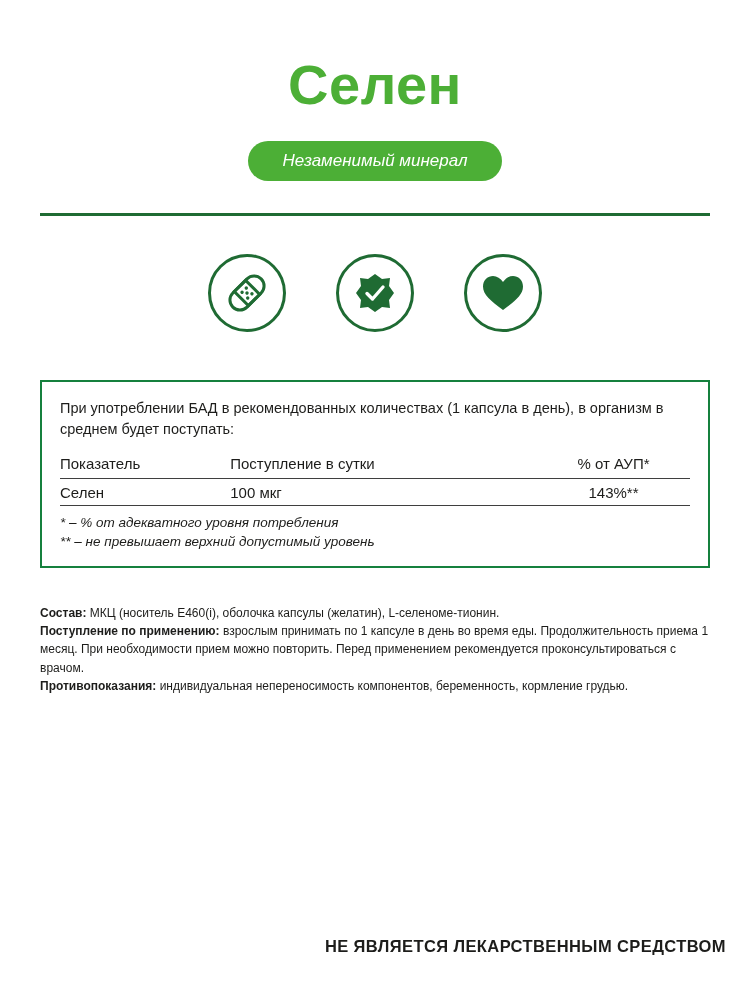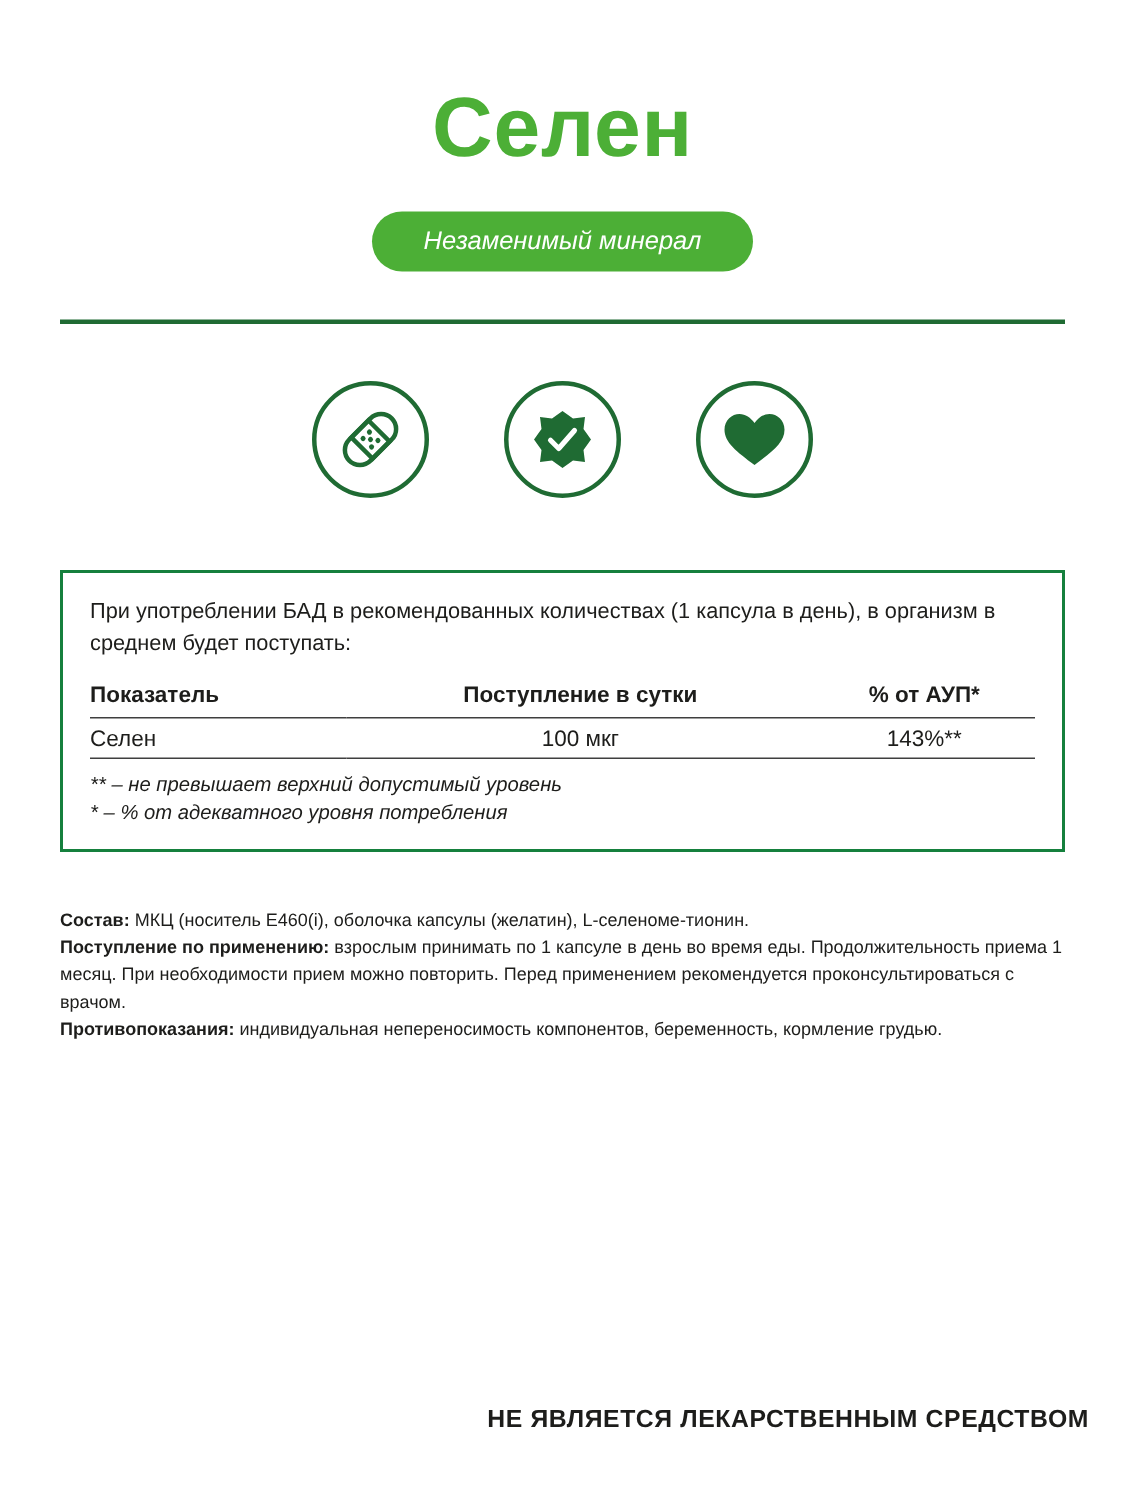--- a/index.html
+++ b/index.html
@@ -89,26 +89,26 @@
     color: #1d1d1b;
     margin-bottom: 12px;
   }
   table.nutrition {
     width: 100%;
     border-collapse: collapse;
     font-size: 15px;
   }
   table.nutrition th {
     text-align: left;
-    font-weight: bold;
+    font-weight: normal;
     padding: 3px 0 6px 0;
     border-bottom: 1px solid #3f3f3f;
     font-size: 15px;
   }
-  table.nutrition th.c-mid, table.nutrition td.c-mid { text-align: center; }
+  table.nutrition th.c-mid, table.nutrition td.c-mid { text-align: left; }
   table.nutrition th.c-right, table.nutrition td.c-right { text-align: center; }
   table.nutrition td {
     padding: 5px 0 4px 0;
     border-bottom: 1px solid #3f3f3f;
     font-size: 15px;
   }
   .footnotes {
     margin-top: 7px;
     font-size: 13.5px;
     font-style: italic;
@@ -197,22 +197,22 @@
       <tbody>
         <tr>
           <td>Селен</td>
           <td class="c-mid">100 мкг</td>
           <td class="c-right">143%**</td>
         </tr>
       </tbody>
     </table>
 
     <div class="footnotes">
+      <div>* – % от адекватного уровня потребления</div>
       <div>** – не превышает верхний допустимый уровень</div>
-      <div>* – % от адекватного уровня потребления</div>
     </div>
   </div>
 
   <div class="body-text">
     <p>
       <b>Состав:</b><span> МКЦ (носитель Е460(i), оболочка капсулы (желатин), L-селеноме-тионин.</span>
     </p>
     <p>
       <b>Поступление по применению:</b><span> взрослым принимать по 1 капсуле в день во время еды. Продолжительность приема 1 месяц. При необходимости прием можно повторить. Перед применением рекомендуется проконсультироваться с врачом.</span>
     </p>

